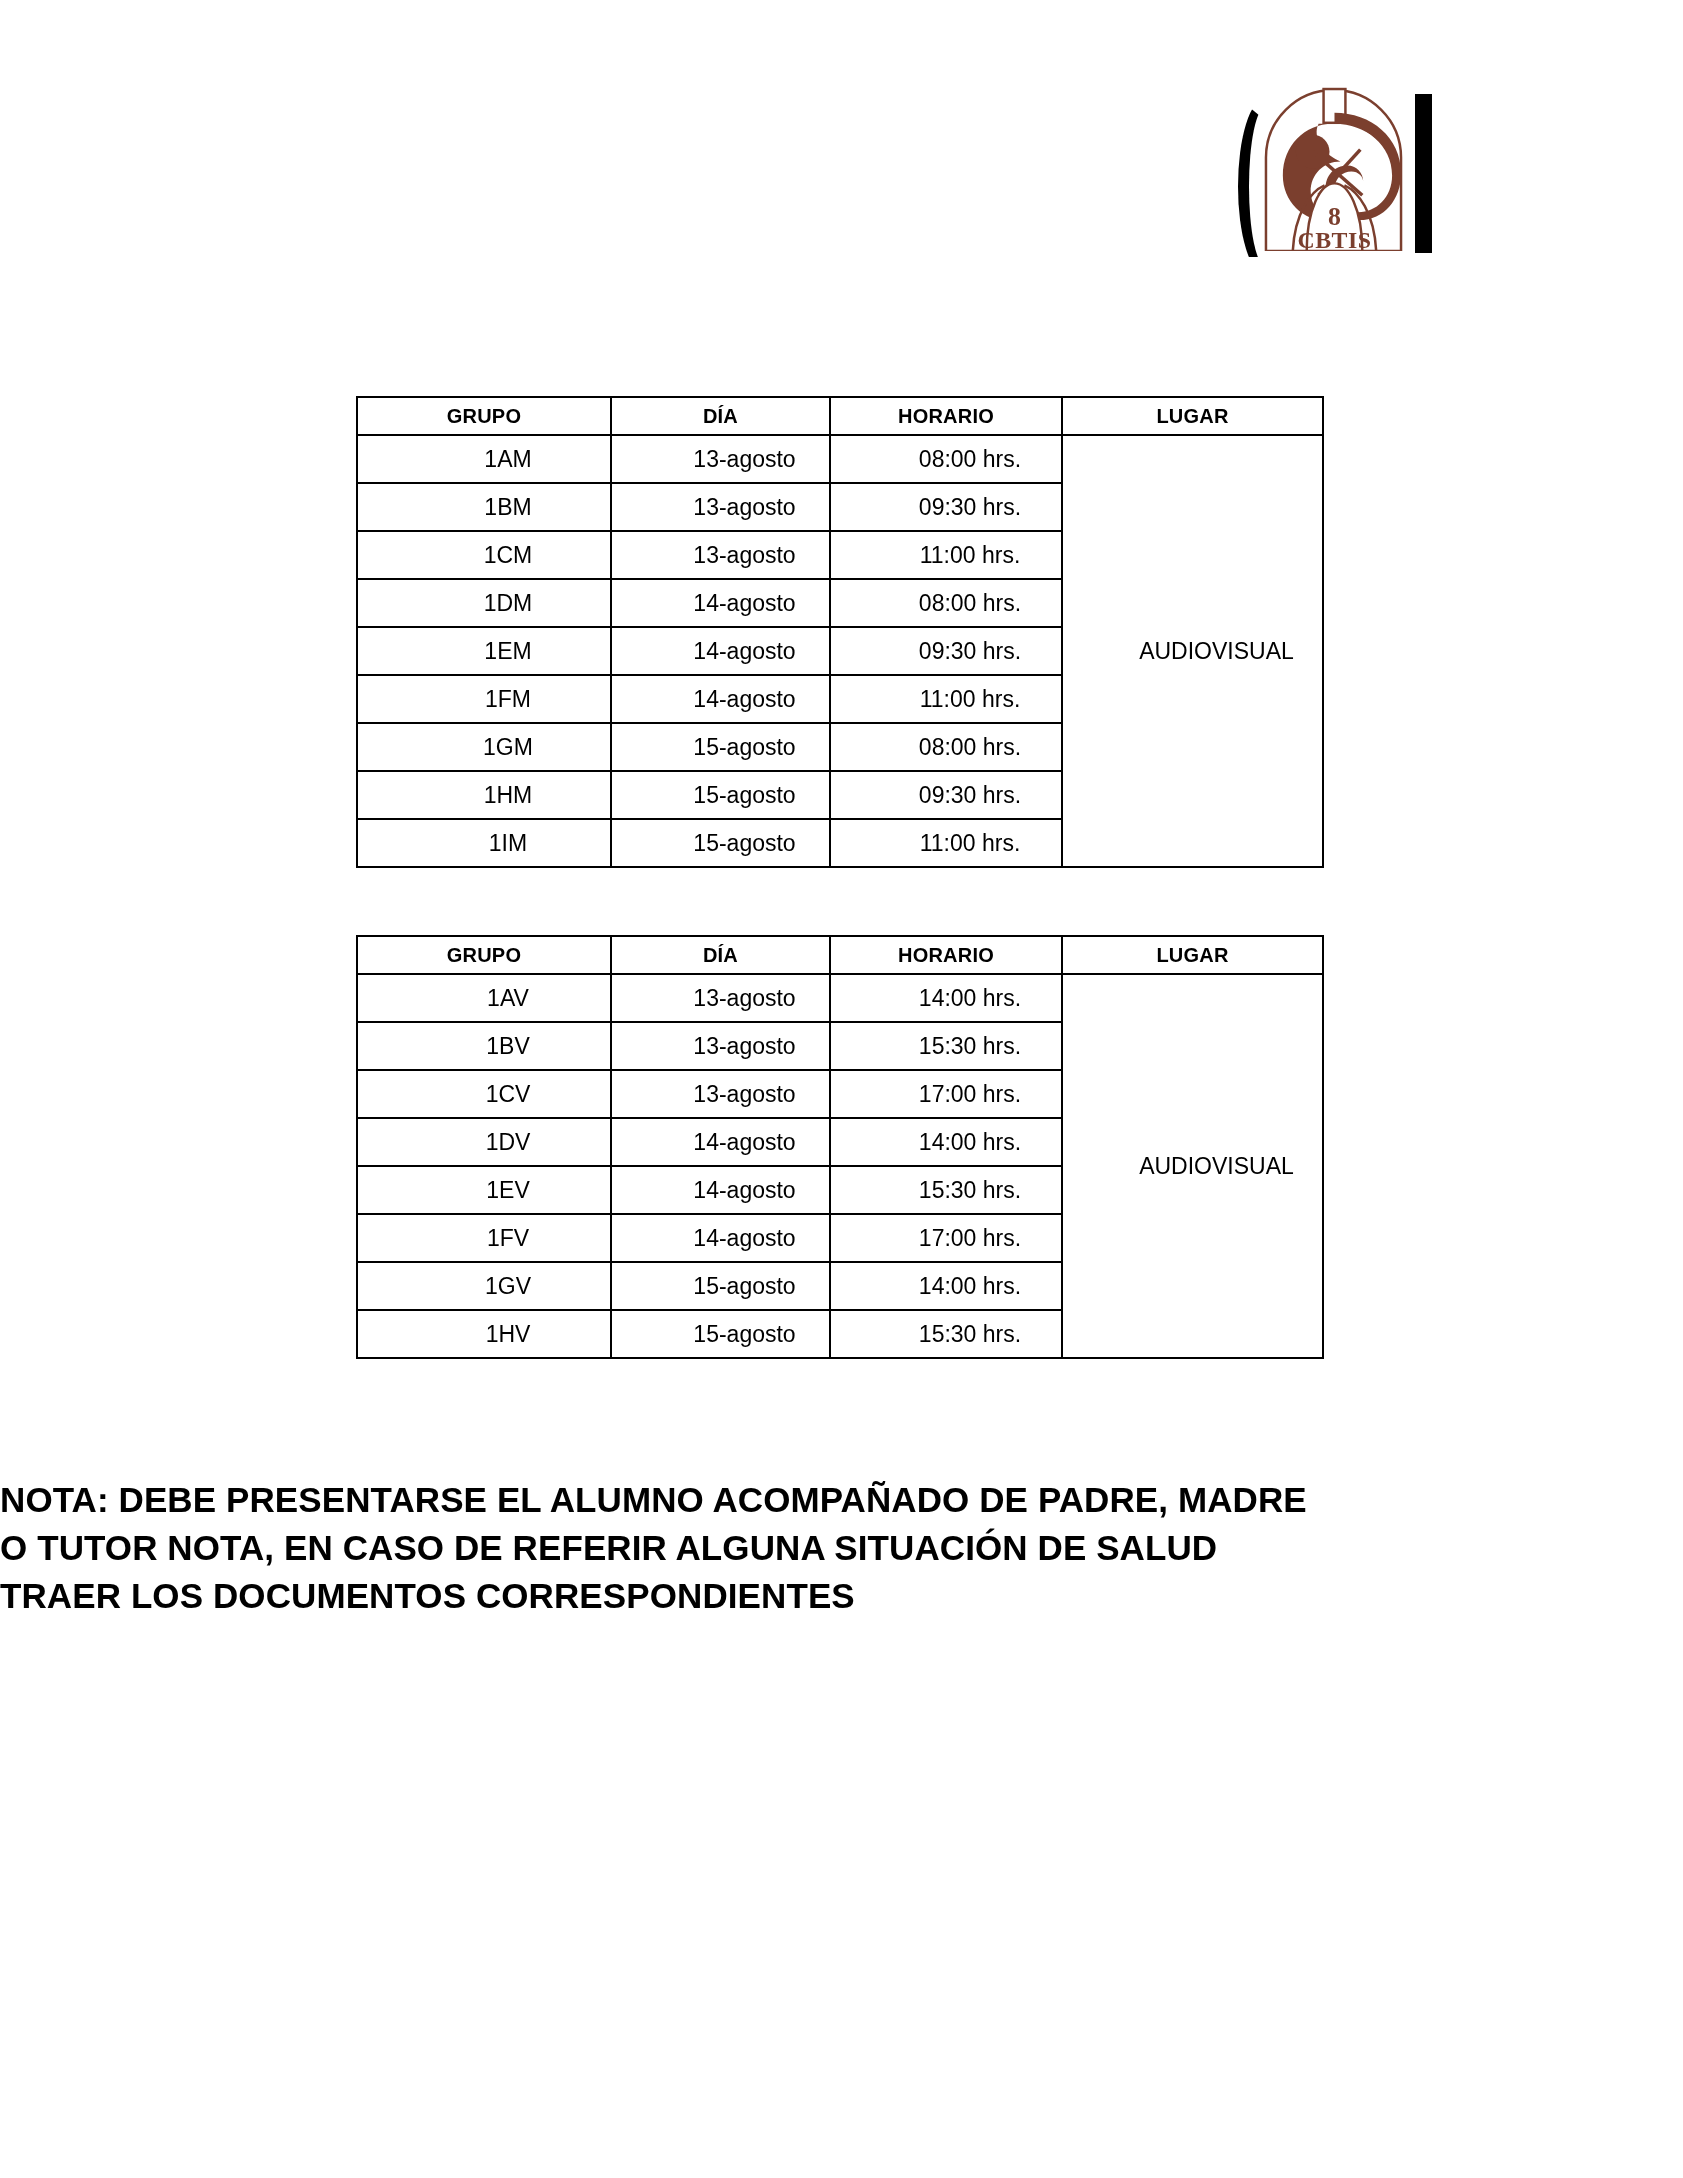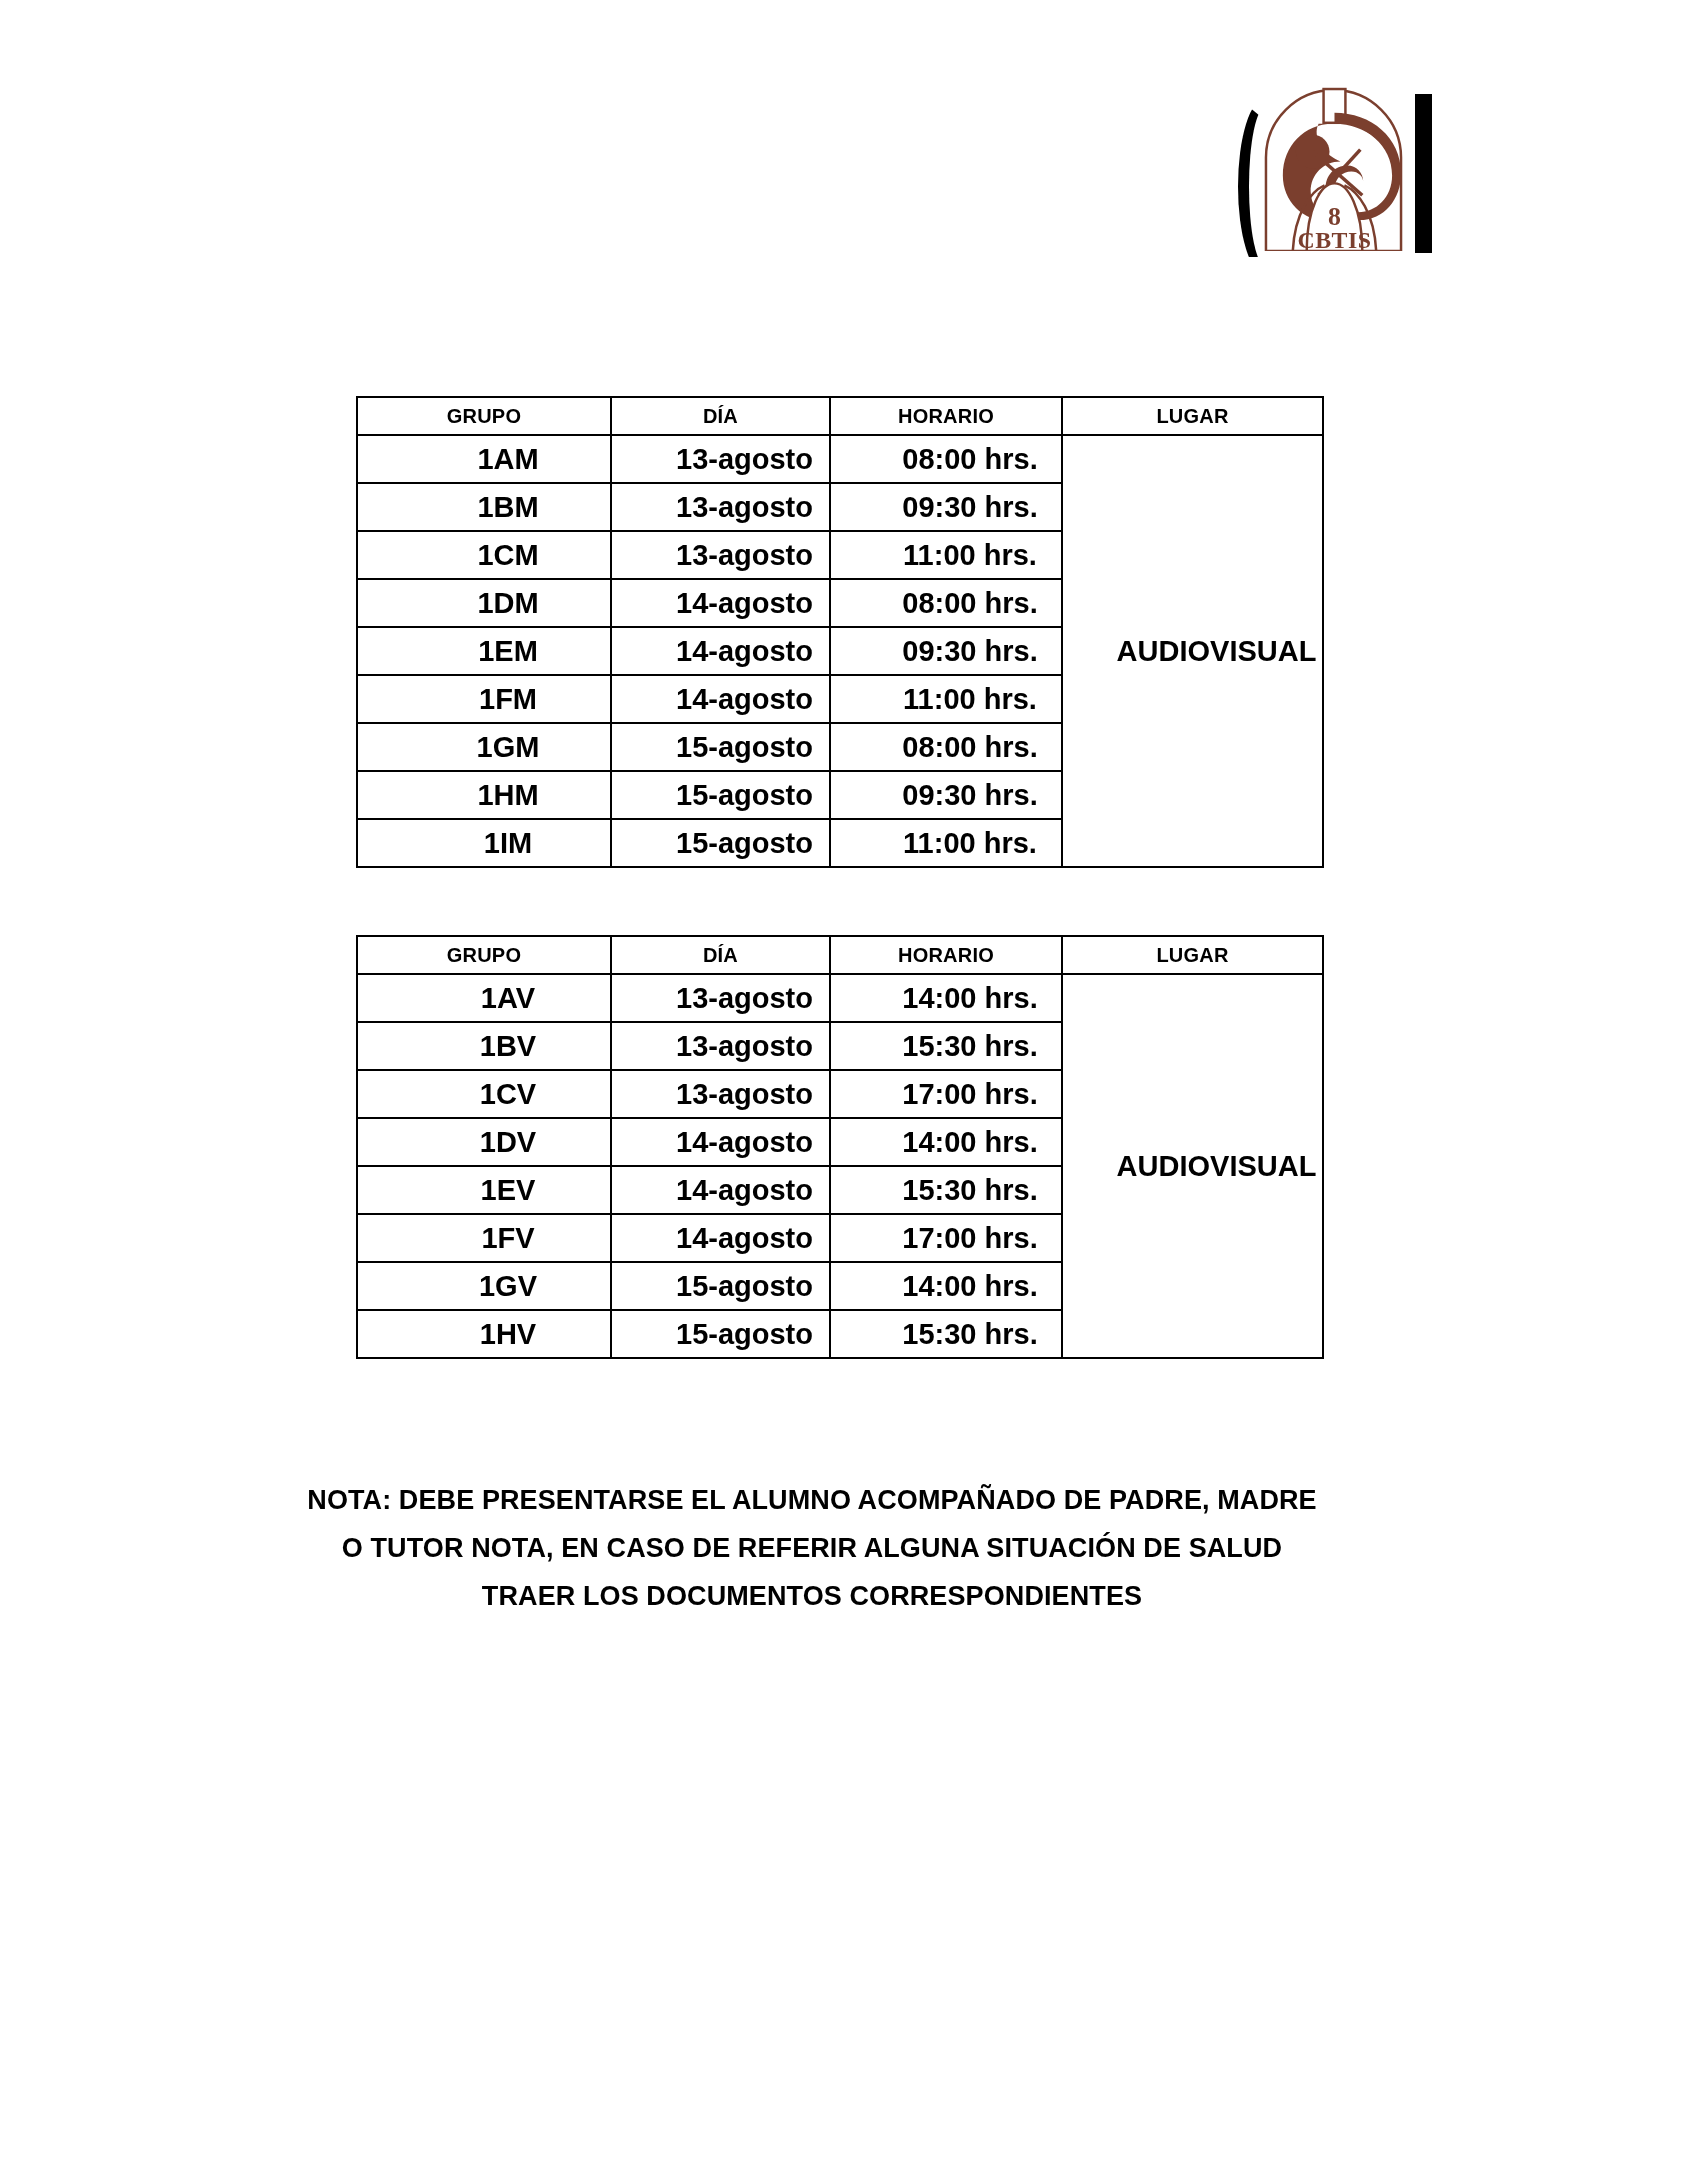--- a/index.html
+++ b/index.html
@@ -81,22 +81,22 @@
     vertical-align: middle;
     background: #ffffff;
   }
   .sched-table th {
     font-size: 20px;
     font-weight: bold;
     height: 36px;
     letter-spacing: 0.2px;
   }
   .sched-table td {
-    font-size: 29px;
-    font-weight: bold;
+    font-size: 23px;
+    font-weight: normal;
     height: 46px;
     padding-left: 48px;
   }
   .col-grupo  { width: 254px; }
   .col-dia    { width: 219px; }
   .col-horario{ width: 232px; }
   .col-lugar  { width: 261px; }
 
   .lugar-cell {
     font-size: 29px;
@@ -105,22 +105,22 @@
 
   #table-one { left: 356px; top: 396px; }
   #table-two { left: 356px; top: 935px; }
 
   
   .nota {
     position: absolute;
     left: 0;
     top: 1476px;
     width: 1624px;
-    text-align: center;
-    font-size: 27px;
+    text-align: left;
+    font-size: 35px;
     font-weight: bold;
     line-height: 48px;
     letter-spacing: 0.1px;
   }
   .nota-line { display: block; }
 </style>
 </head>
 <body>
 
 <div class="page">

